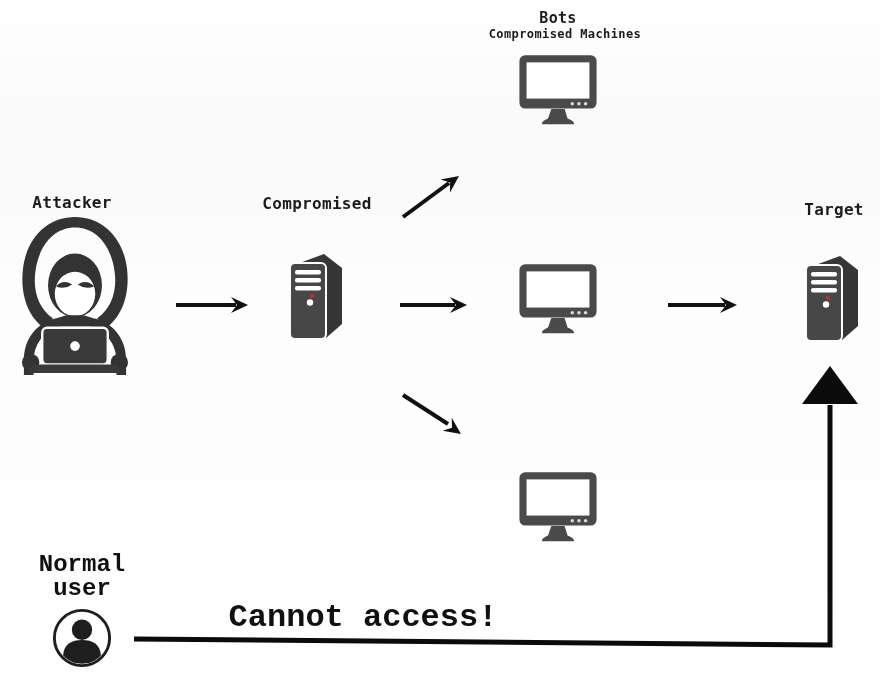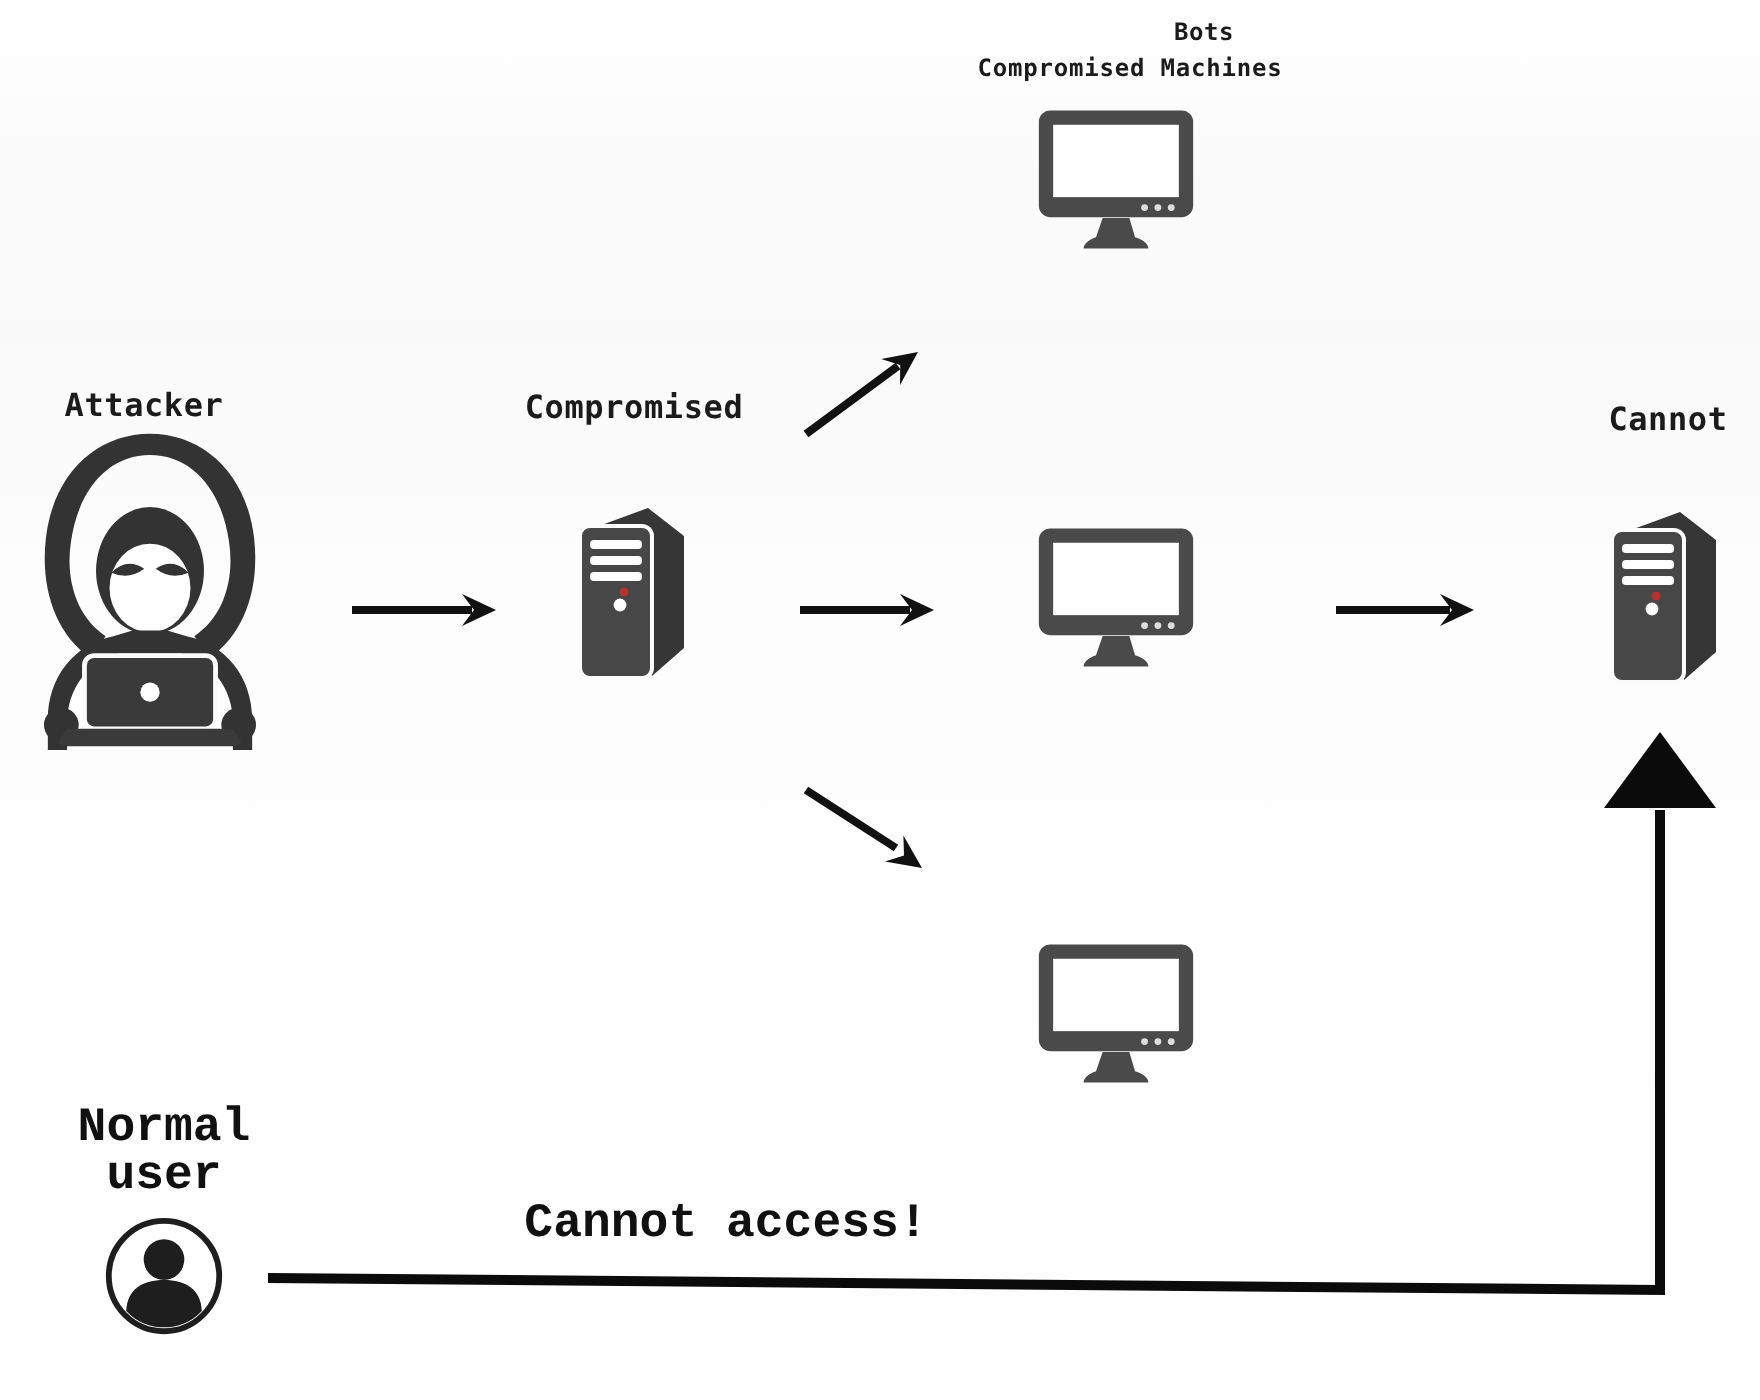--- a/index.html
+++ b/index.html
@@ -23,40 +23,40 @@
   .label-serif{
     position:absolute;
     transform:translateX(-50%);
     font-family:Liberation Mono, monospace;
     font-weight:700;
     color:#101010;
     white-space:nowrap;
     text-align:center;
   }
   .lbl-node{font-size:16px;}
-  .lbl-bots-title{font-size:12px;margin-left:44px;}
+  .lbl-bots-title{font-size:15px;}
   .lbl-bots-sub{font-size:12px;letter-spacing:0.4px;}
   .lbl-user{font-size:24px;line-height:1.0;}
-  .lbl-cannot{font-size:24px;}
+  .lbl-cannot{font-size:32px;}
   svg{display:block;}
 </style>
 </head>
 <body>
 
 <div id="canvas">
 
   <div class="label-mono lbl-node" style="left:72px;top:193px;">Attacker</div>
 
   <div class="label-mono lbl-node" style="left:317px;top:194px;">Compromised</div>
 
   <div class="label-mono lbl-bots-title" style="left:558px;top:9px;">Bots</div>
 
   <div class="label-mono lbl-bots-sub" style="left:565px;top:27px;">Compromised Machines</div>
 
-  <div class="label-mono lbl-node" style="left:834px;top:200px;">Cannot</div>
+  <div class="label-mono lbl-node" style="left:834px;top:200px;">Target</div>
 
   <div class="label-serif lbl-user" style="left:82px;top:553px;">
     <span>Normal</span><br>
     <span>user</span>
   </div>
 
   <div class="label-serif lbl-cannot" style="left:363px;top:599px;">Cannot access!</div>
 
   <svg class="abs" style="left:10px;top:215px;" width="130" height="160" viewBox="0 0 130 166">
     <path fill="#333333" d="M34,118 C16,106 8,82 11,56 C15,22 38,2 65,2 C92,2 115,22 119,56 C122,82 114,106 96,118

